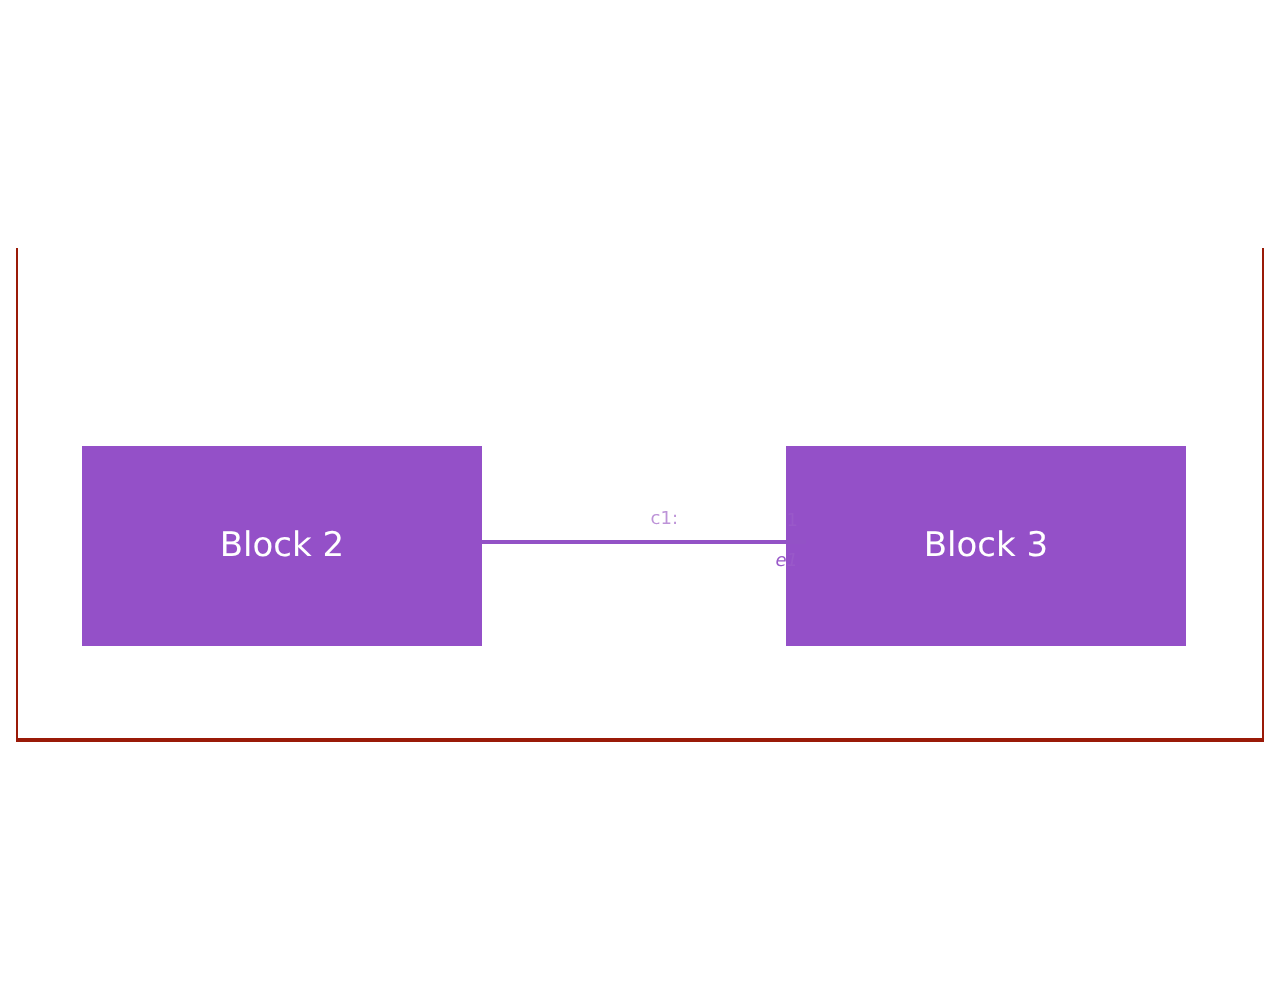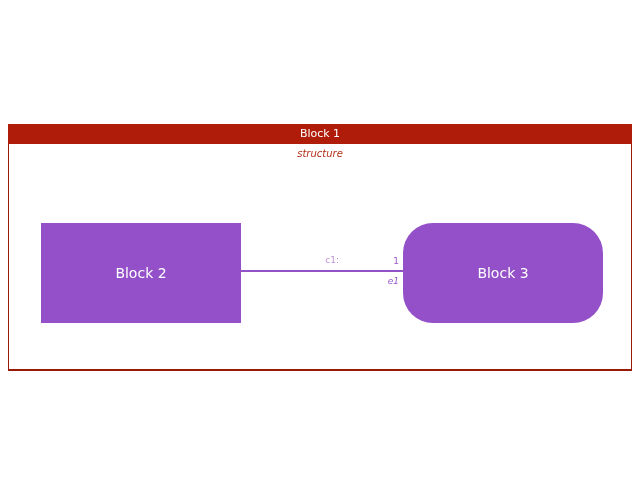--- a/index.html
+++ b/index.html
@@ -33,23 +33,23 @@
   .structure{
     position:absolute;left:0;top:24px;width:100%;
     text-align:center;font-size:10px;font-style:italic;
     color:var(--structure-text);
   }
   .block{
     position:absolute;width:200px;height:100px;top:99px;
     background:var(--block-fill);
     display:flex;align-items:center;justify-content:center;
   }
-  .block span{color:var(--block-text);font-size:14px;}
+  .block span{color:var(--block-text);font-size:17px;}
   .block2{left:32px;}
-  .block3{left:394px;border-radius:30px;}
+  .block3{left:384px;}
   .connector-line{
     position:absolute;left:232px;top:146px;width:162px;height:2px;
     background:var(--connector-line);
   }
   .lbl{
     position:absolute;font-size:9px;line-height:10px;
   }
   .lbl.name{
     left:300px;top:131px;width:30px;text-align:right;
     color:var(--connector-name-text);
@@ -62,22 +62,20 @@
     left:368px;top:152px;width:22px;text-align:right;
     color:var(--connector-end-text);
     font-style:italic;
   }
 </style>
 </head>
 <body>
 
 <div class="page">
   <div class="frame">
-    <div class="frame-title">Block 1</div>
-    <div class="structure">structure</div>
 
     <div class="block block2">
       <span>Block 2</span>
     </div>
 
     <div class="block block3">
       <span>Block 3</span>
     </div>
 
     <div class="connector-line"></div>

